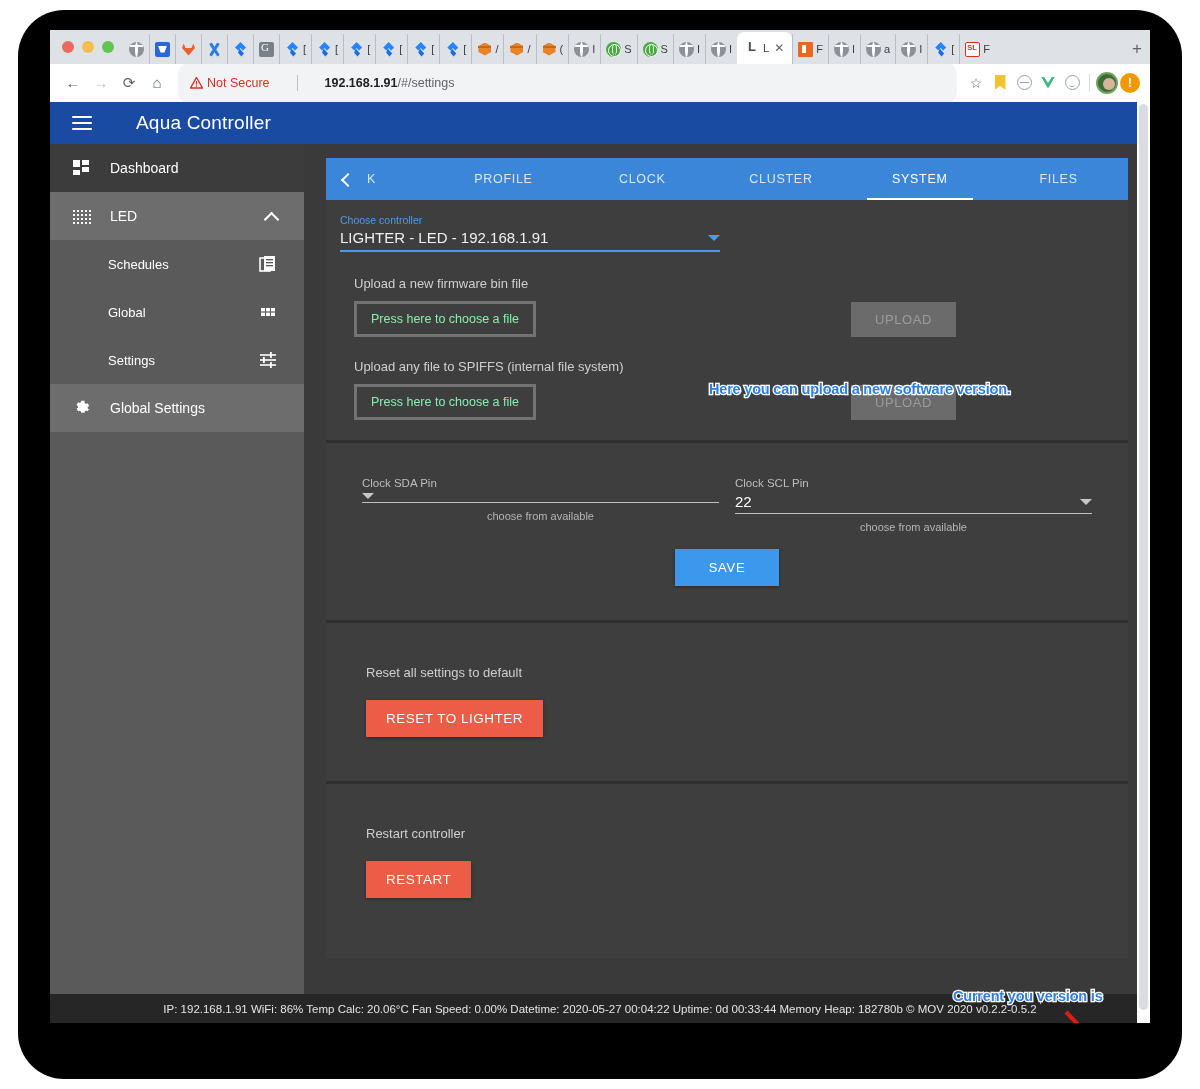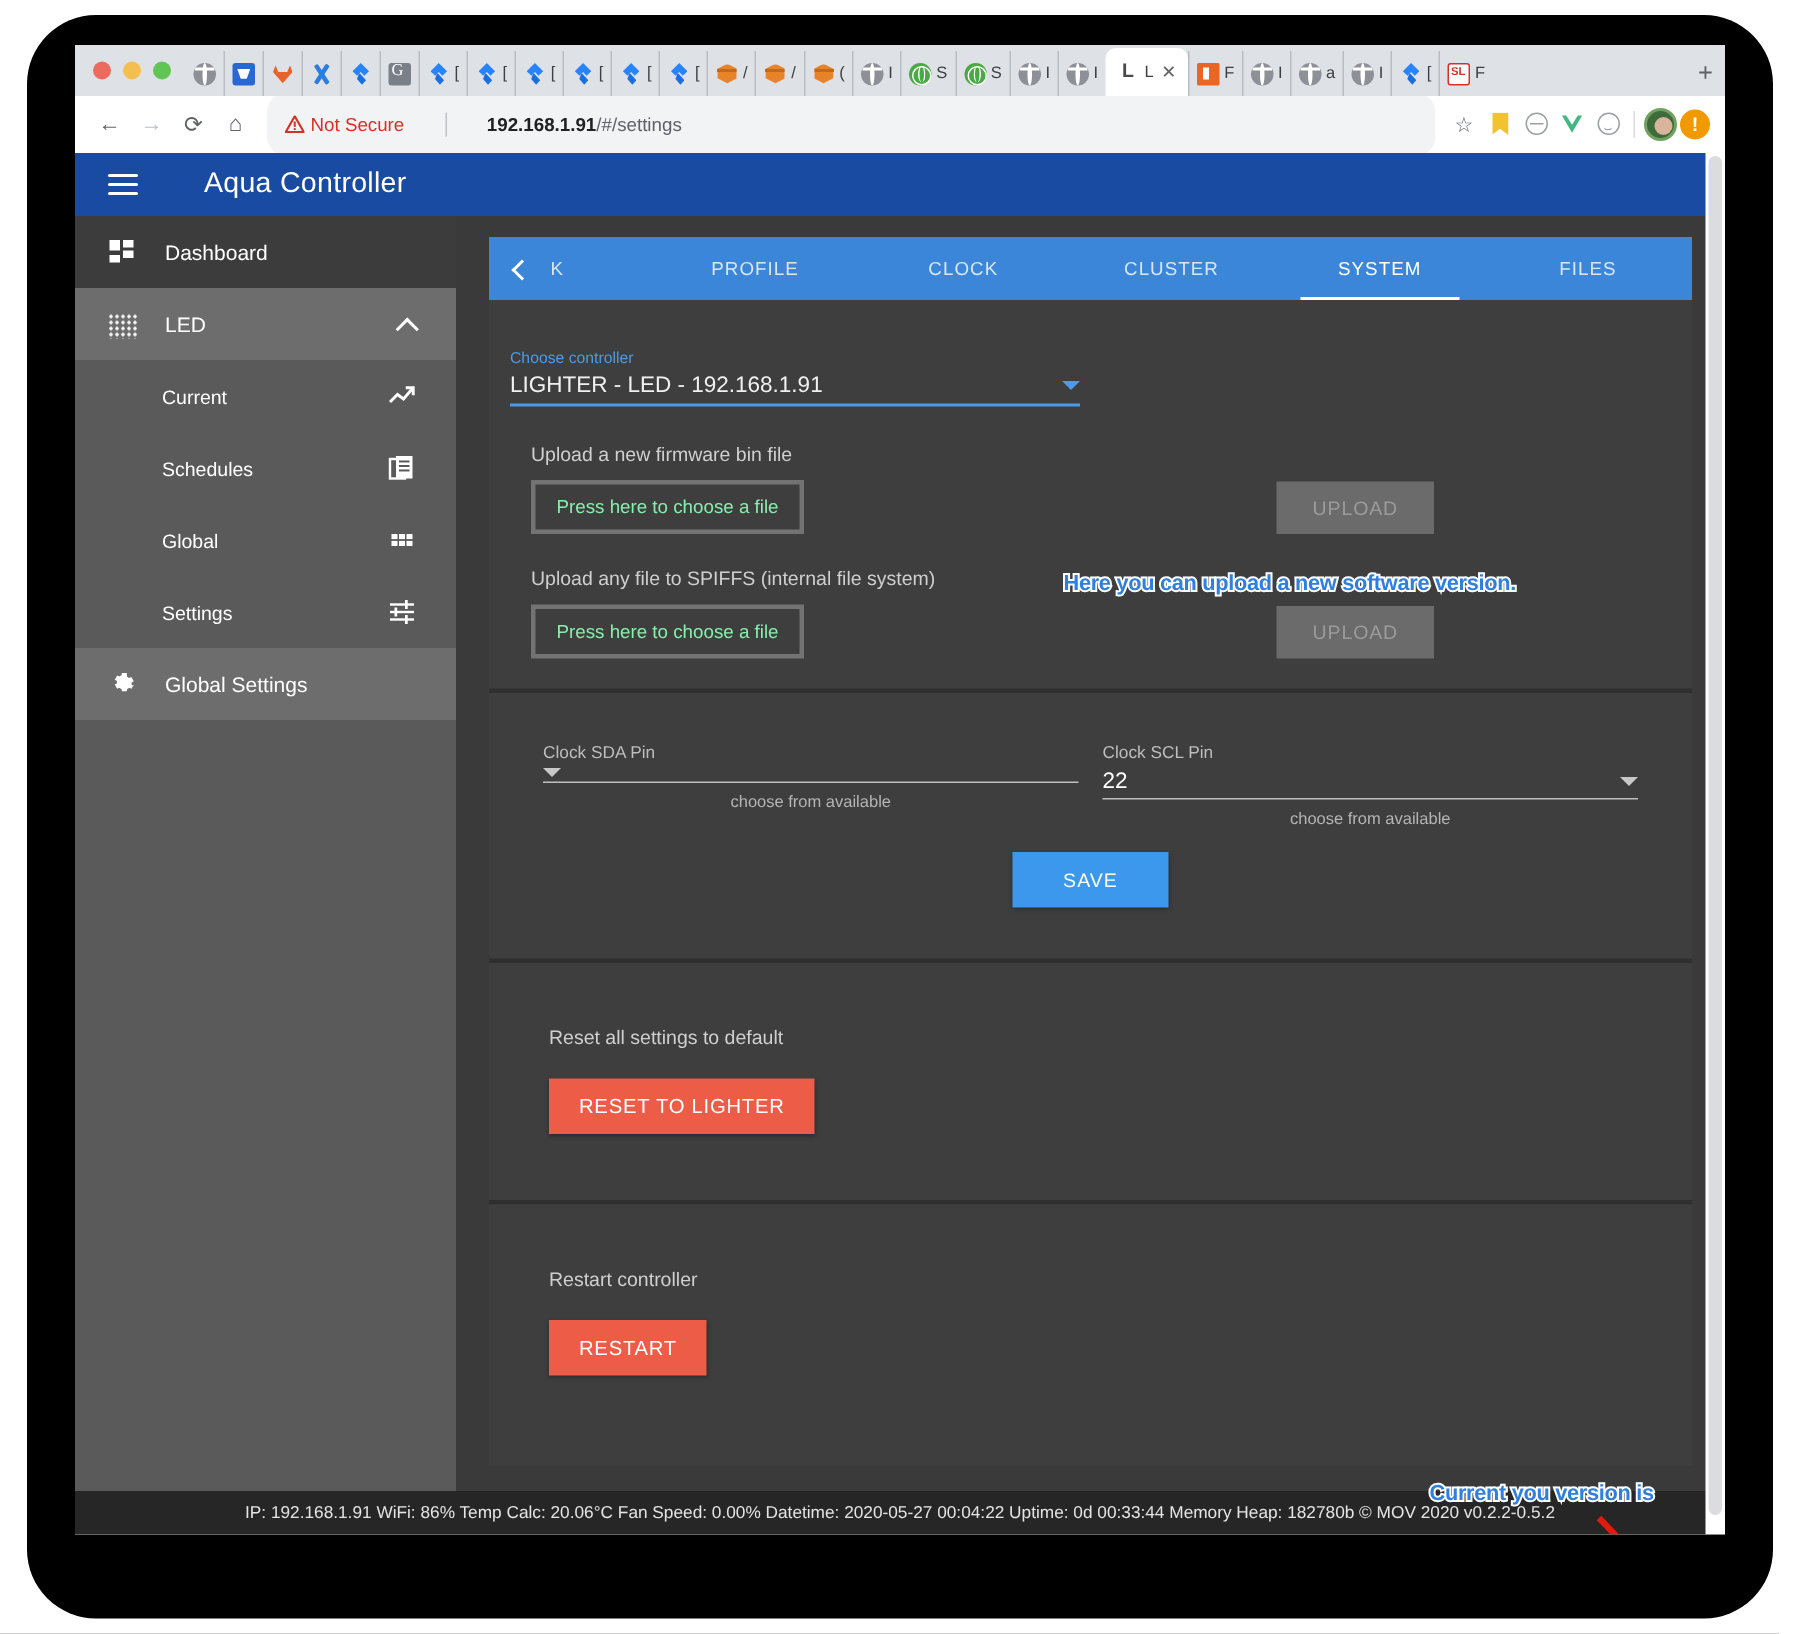--- a/index.html
+++ b/index.html
@@ -550,21 +550,21 @@
   }
 
   .card {
     background: #3e3e3e;
     border-bottom: 3px solid #2f2f2f;
     flex: 0 0 auto;
     position: relative;
   }
 
   
-  .sel-block { padding: 14px 14px 16px 14px; margin-top: 19px; }
+  .sel-block { padding: 14px 14px 16px 14px; }
   .sel-label { color: #4b9be8; font-size: 10.5px; margin-bottom: 3px; }
   .sel-field {
     width: 380px;
     border-bottom: 2px solid #4b9be8;
     display: flex;
     align-items: center;
     padding-bottom: 4px;
   }
   .sel-value { color: #f0f0f0; font-size: 15px; flex: 1; }
   .caret {
@@ -868,29 +868,20 @@
           <span class="ic ic-dashboard"></span>
           <span class="nav-label">Dashboard</span>
         </div>
 
         <div class="nav-item level0 expanded">
           <span class="ic ic-led"></span>
           <span class="nav-label">LED</span>
           <span class="chev"></span>
         </div>
 
-        <div class="nav-item child">
-          <span class="nav-label">Current</span>
-          <span class="ic ic-chart">
-            <svg width="20" height="20" viewBox="0 0 20 20">
-              <polyline points="2,14 7,9 11,12 17,5" fill="none" stroke="#ffffff" stroke-width="1.9"></polyline>
-              <polyline points="12.5,4.5 17.5,4.5 17.5,9.5" fill="none" stroke="#ffffff" stroke-width="1.9"></polyline>
-            </svg>
-          </span>
-        </div>
 
         <div class="nav-item child">
           <span class="nav-label">Schedules</span>
           <span class="ic ic-doc">
             <svg width="20" height="20" viewBox="0 0 20 20">
               <rect x="2" y="4" width="10" height="13" fill="none" stroke="#ffffff" stroke-width="1.6"></rect>
               <rect x="6" y="2" width="11" height="15" fill="#ffffff"></rect>
               <rect x="8" y="5" width="7" height="1.3" fill="#555555"></rect>
               <rect x="8" y="8" width="7" height="1.3" fill="#555555"></rect>
               <rect x="8" y="11" width="7" height="1.3" fill="#555555"></rect>

